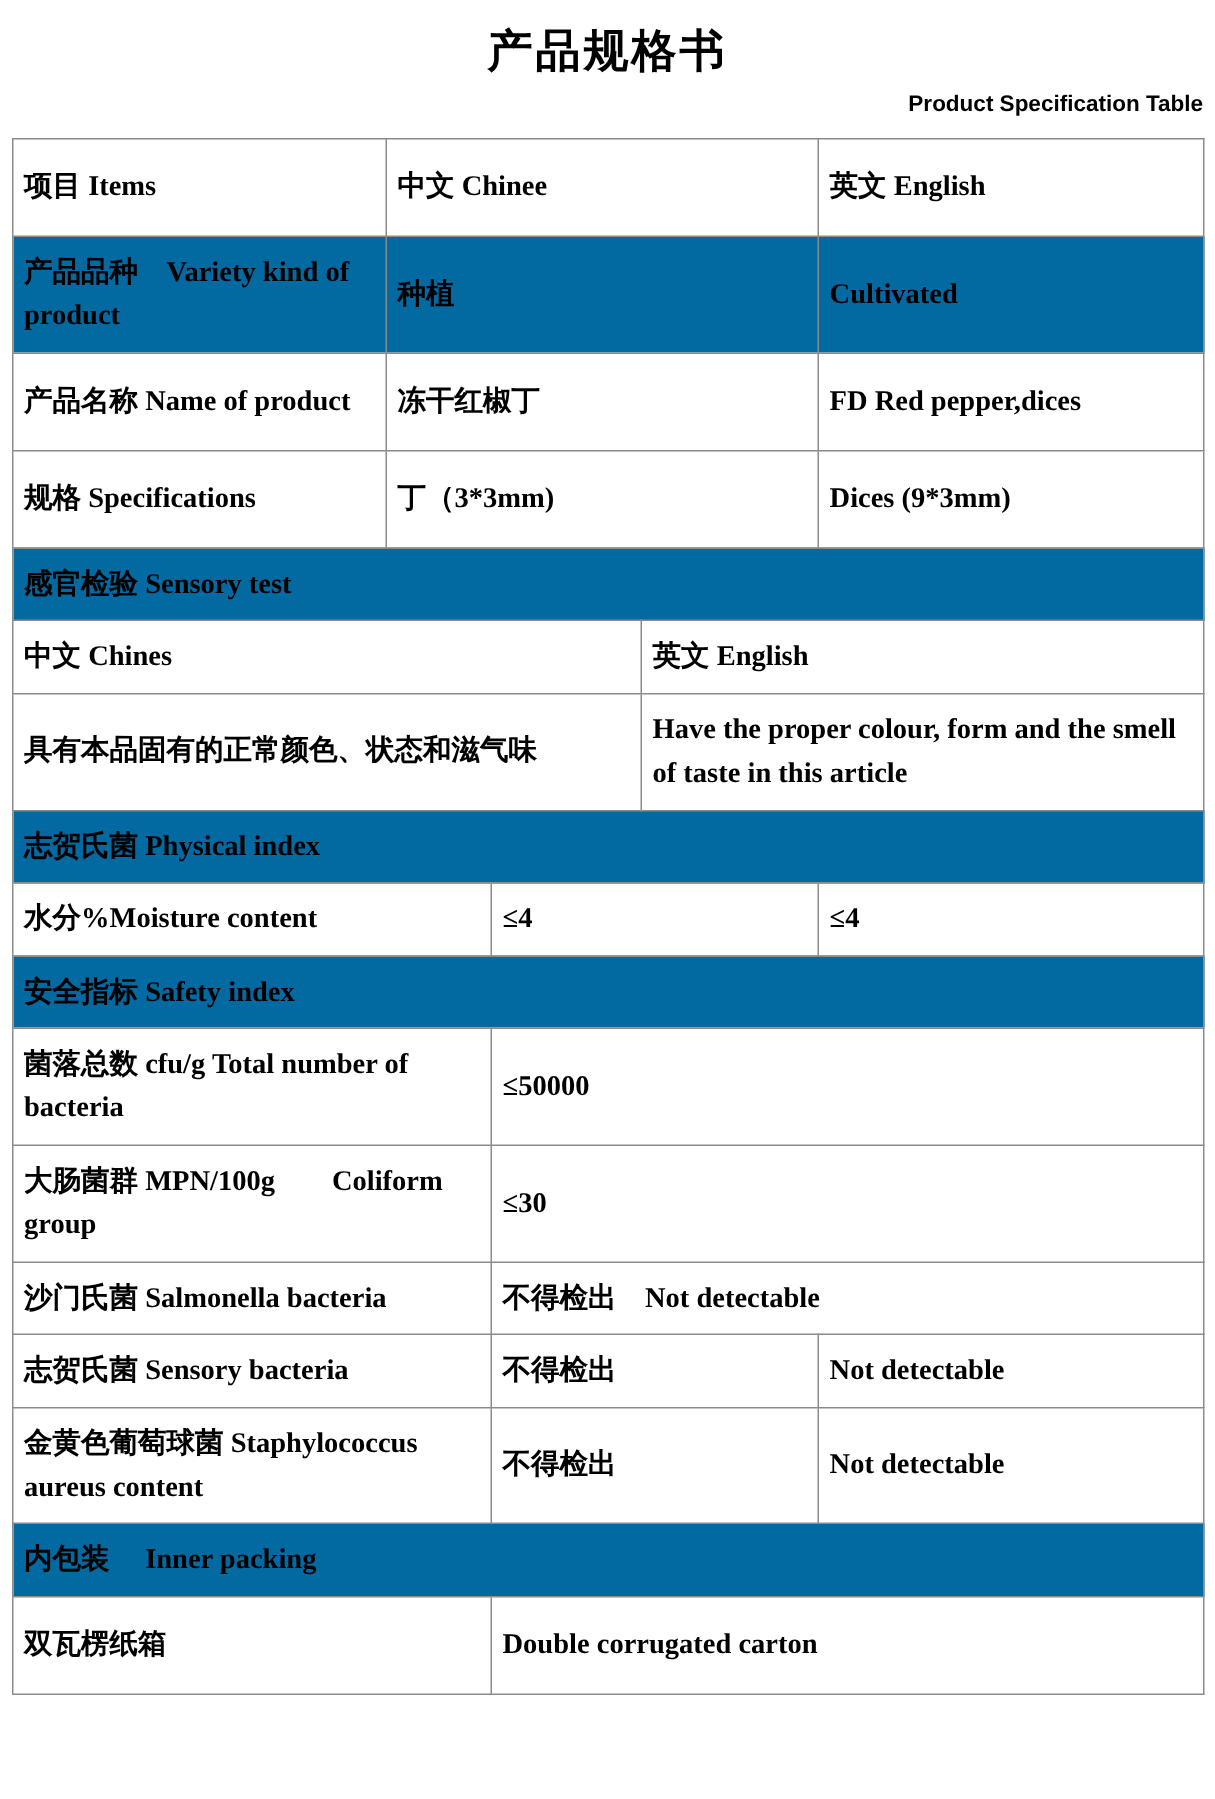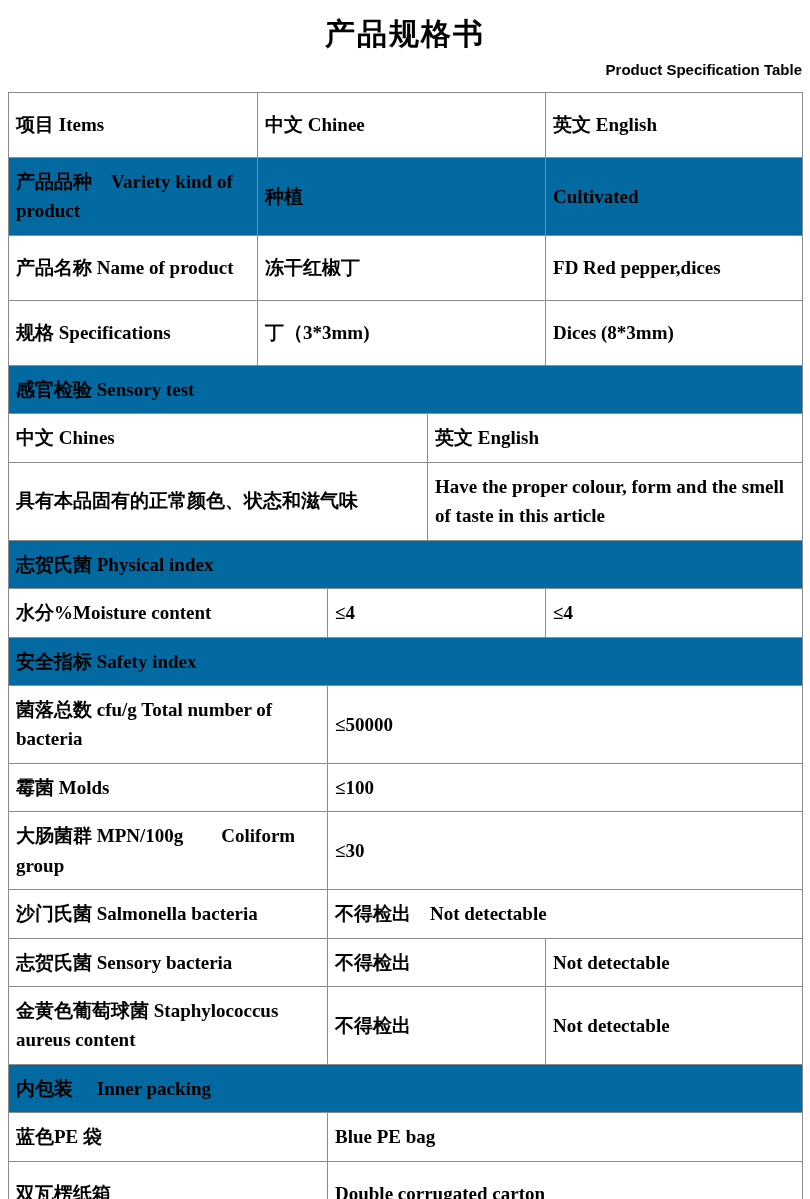--- a/index.html
+++ b/index.html
@@ -94,21 +94,21 @@
 
       <tr>
         <td class="bold cell-cn tall">产品名称 Name of product</td>
         <td class="bold cell-cn tall" colspan="3">冻干红椒丁</td>
         <td class="bold tall">FD Red pepper,dices</td>
       </tr>
 
       <tr>
         <td class="bold cell-cn tall">规格 Specifications</td>
         <td class="bold cell-cn tall" colspan="3">丁（3*3mm)</td>
-        <td class="bold tall">Dices (8*3mm)</td>
+        <td class="bold tall">Dices (9*3mm)</td>
       </tr>
 
       <tr>
         <td class="bold shaded cell-cn" colspan="5">感官检验  Sensory test</td>
       </tr>
 
       <tr>
         <td class="bold cell-cn" colspan="3">中文 Chines</td>
         <td class="bold cell-cn" colspan="2">英文 English</td>
       </tr>
@@ -132,24 +132,20 @@
 
       <tr>
         <td class="bold shaded cell-cn" colspan="5">安全指标  Safety index</td>
       </tr>
 
       <tr>
         <td class="bold cell-cn" colspan="2">菌落总数 cfu/g Total number of bacteria</td>
         <td class="bold cell-cn" colspan="3">≤50000</td>
       </tr>
 
-      <tr>
-        <td class="bold cell-cn" colspan="2">霉菌  Molds</td>
-        <td class="bold cell-cn" colspan="3">≤100</td>
-      </tr>
 
       <tr>
         <td class="bold cell-cn" colspan="2">大肠菌群 MPN/100g　　Coliform group</td>
         <td class="bold cell-cn" colspan="3">≤30</td>
       </tr>
 
       <tr>
         <td class="bold cell-cn" colspan="2">沙门氏菌 Salmonella bacteria</td>
         <td class="bold cell-cn" colspan="3">不得检出　Not detectable</td>
       </tr>
@@ -163,24 +159,20 @@
       <tr>
         <td class="bold cell-cn tall" colspan="2">金黄色葡萄球菌 Staphylococcus aureus content</td>
         <td class="bold cell-cn tall" colspan="2">不得检出</td>
         <td class="bold tall">Not detectable</td>
       </tr>
 
       <tr>
         <td class="bold shaded cell-cn" colspan="5">内包装　 Inner packing</td>
       </tr>
 
-      <tr>
-        <td class="bold cell-cn" colspan="2">蓝色PE 袋</td>
-        <td class="bold" colspan="3">Blue PE bag</td>
-      </tr>
 
 
       <tr>
         <td class="bold cell-cn tall" colspan="2">双瓦楞纸箱</td>
         <td class="bold tall" colspan="3">Double corrugated carton</td>
       </tr>
 
     </tbody>
   </table>
 

